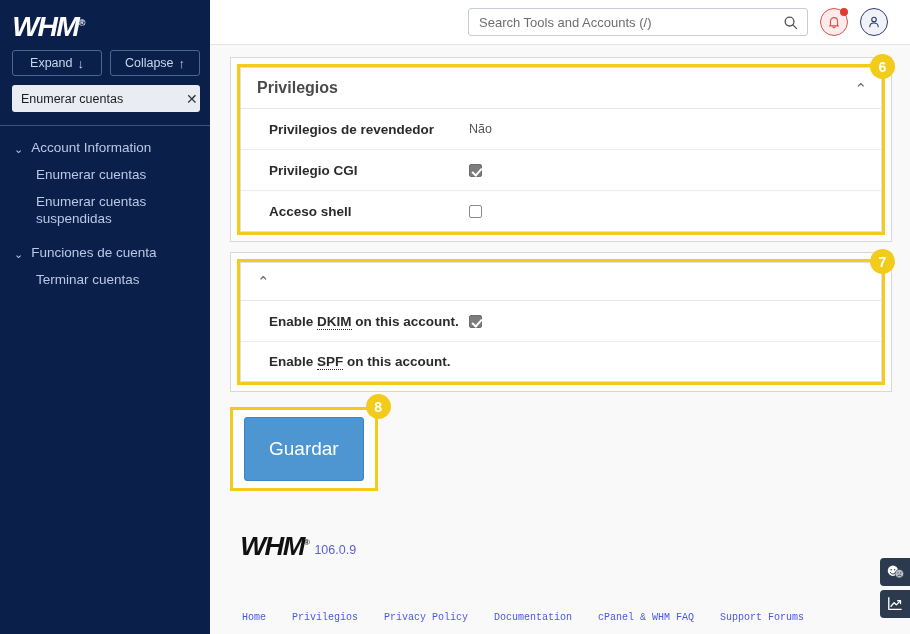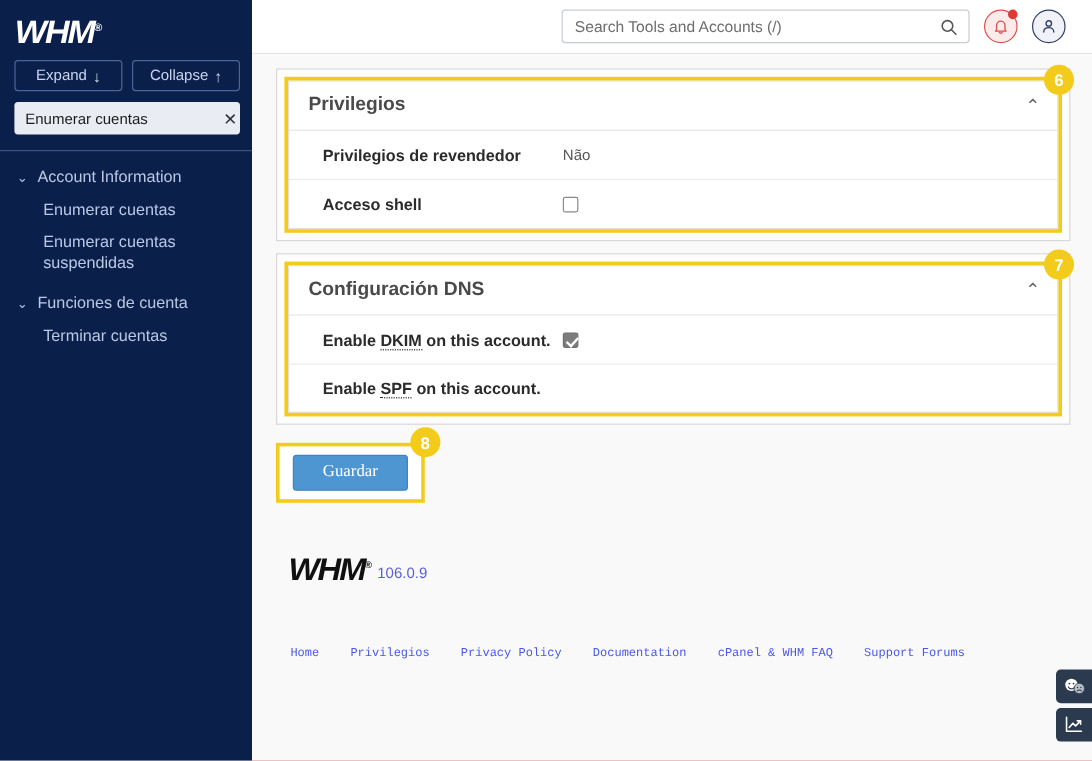--- a/index.html
+++ b/index.html
@@ -78,21 +78,21 @@
     padding: 5px 10px 5px 36px;
     color: #b9c8e4; font-size: 13.5px;
     line-height: 16px;
     cursor: pointer;
   }
   .nav-item.multiline { line-height: 17px; }
 
   
   .main {
     flex: 1; height: 634px;
-    background: #b91c1c;
+    background: #f97316;
     display: flex; flex-direction: column;
     position: relative;
   }
   .topbar {
     height: 45px;
     background: #ffffff;
     border-bottom: 1px solid #e6e6e6;
     display: flex; align-items: center; justify-content: flex-end;
     padding-right: 22px; gap: 12px;
     flex: 0 0 45px;
@@ -203,23 +203,23 @@
   .save-wrap {
     display: inline-block; position: relative;
     border: 3px solid #f3cc1b;
     background: #ffffff;
     padding: 7px 11px;
     margin-top: 5px;
   }
   .save-btn {
     background: #4e96d2; color: #ffffff;
     border: 1px solid #3d85c0; border-radius: 3px;
-    font-size: 14px; padding: 6px 24px;
+    font-size: 19px; padding: 20px 24px;
     cursor: pointer;
-    font-family: Liberation Serif, serif;
+    font-family: Liberation Sans, sans-serif;
   }
 
   .footer { padding: 42px 0 0 12px; }
   .footer-logo-row { display: flex; align-items: flex-end; gap: 6px; }
   .footer-whm {
     font-weight: bold; font-style: italic;
     font-size: 26px; letter-spacing: -1.5px;
     color: #111; line-height: 1;
     transform: scaleX(1.05);
     display: inline-block;
@@ -336,36 +336,41 @@
           <div class="panel-head">
             <span class="panel-title">Privilegios</span>
             <span class="caret">⌃</span>
           </div>
 
           <div class="row">
             <div class="row-label">Privilegios de revendedor</div>
             <div class="row-value">Não</div>
           </div>
 
+          <div class="row">
+            <div class="row-label">Privilegio CGI</div>
+            <div class="row-value">
+              <span class="cb checked"></span>
+            </div>
+          </div>
 
           <div class="row">
             <div class="row-label">Acceso shell</div>
             <div class="row-value">
               <span class="cb"></span>
             </div>
           </div>
         </div>
       </div>
 
       
       <div class="outer-card">
         <div class="panel hl">
           <div class="badge">7</div>
           <div class="panel-head">
-            <span class="panel-title">Configuración DNS</span>
             <span class="caret">⌃</span>
           </div>
 
           <div class="row">
             <div class="row-label"><span>Enable </span><abbr class="dotted">DKIM</abbr><span> on this account.</span></div>
             <div class="row-value">
               <span class="cb checked"></span>
             </div>
           </div>
 

